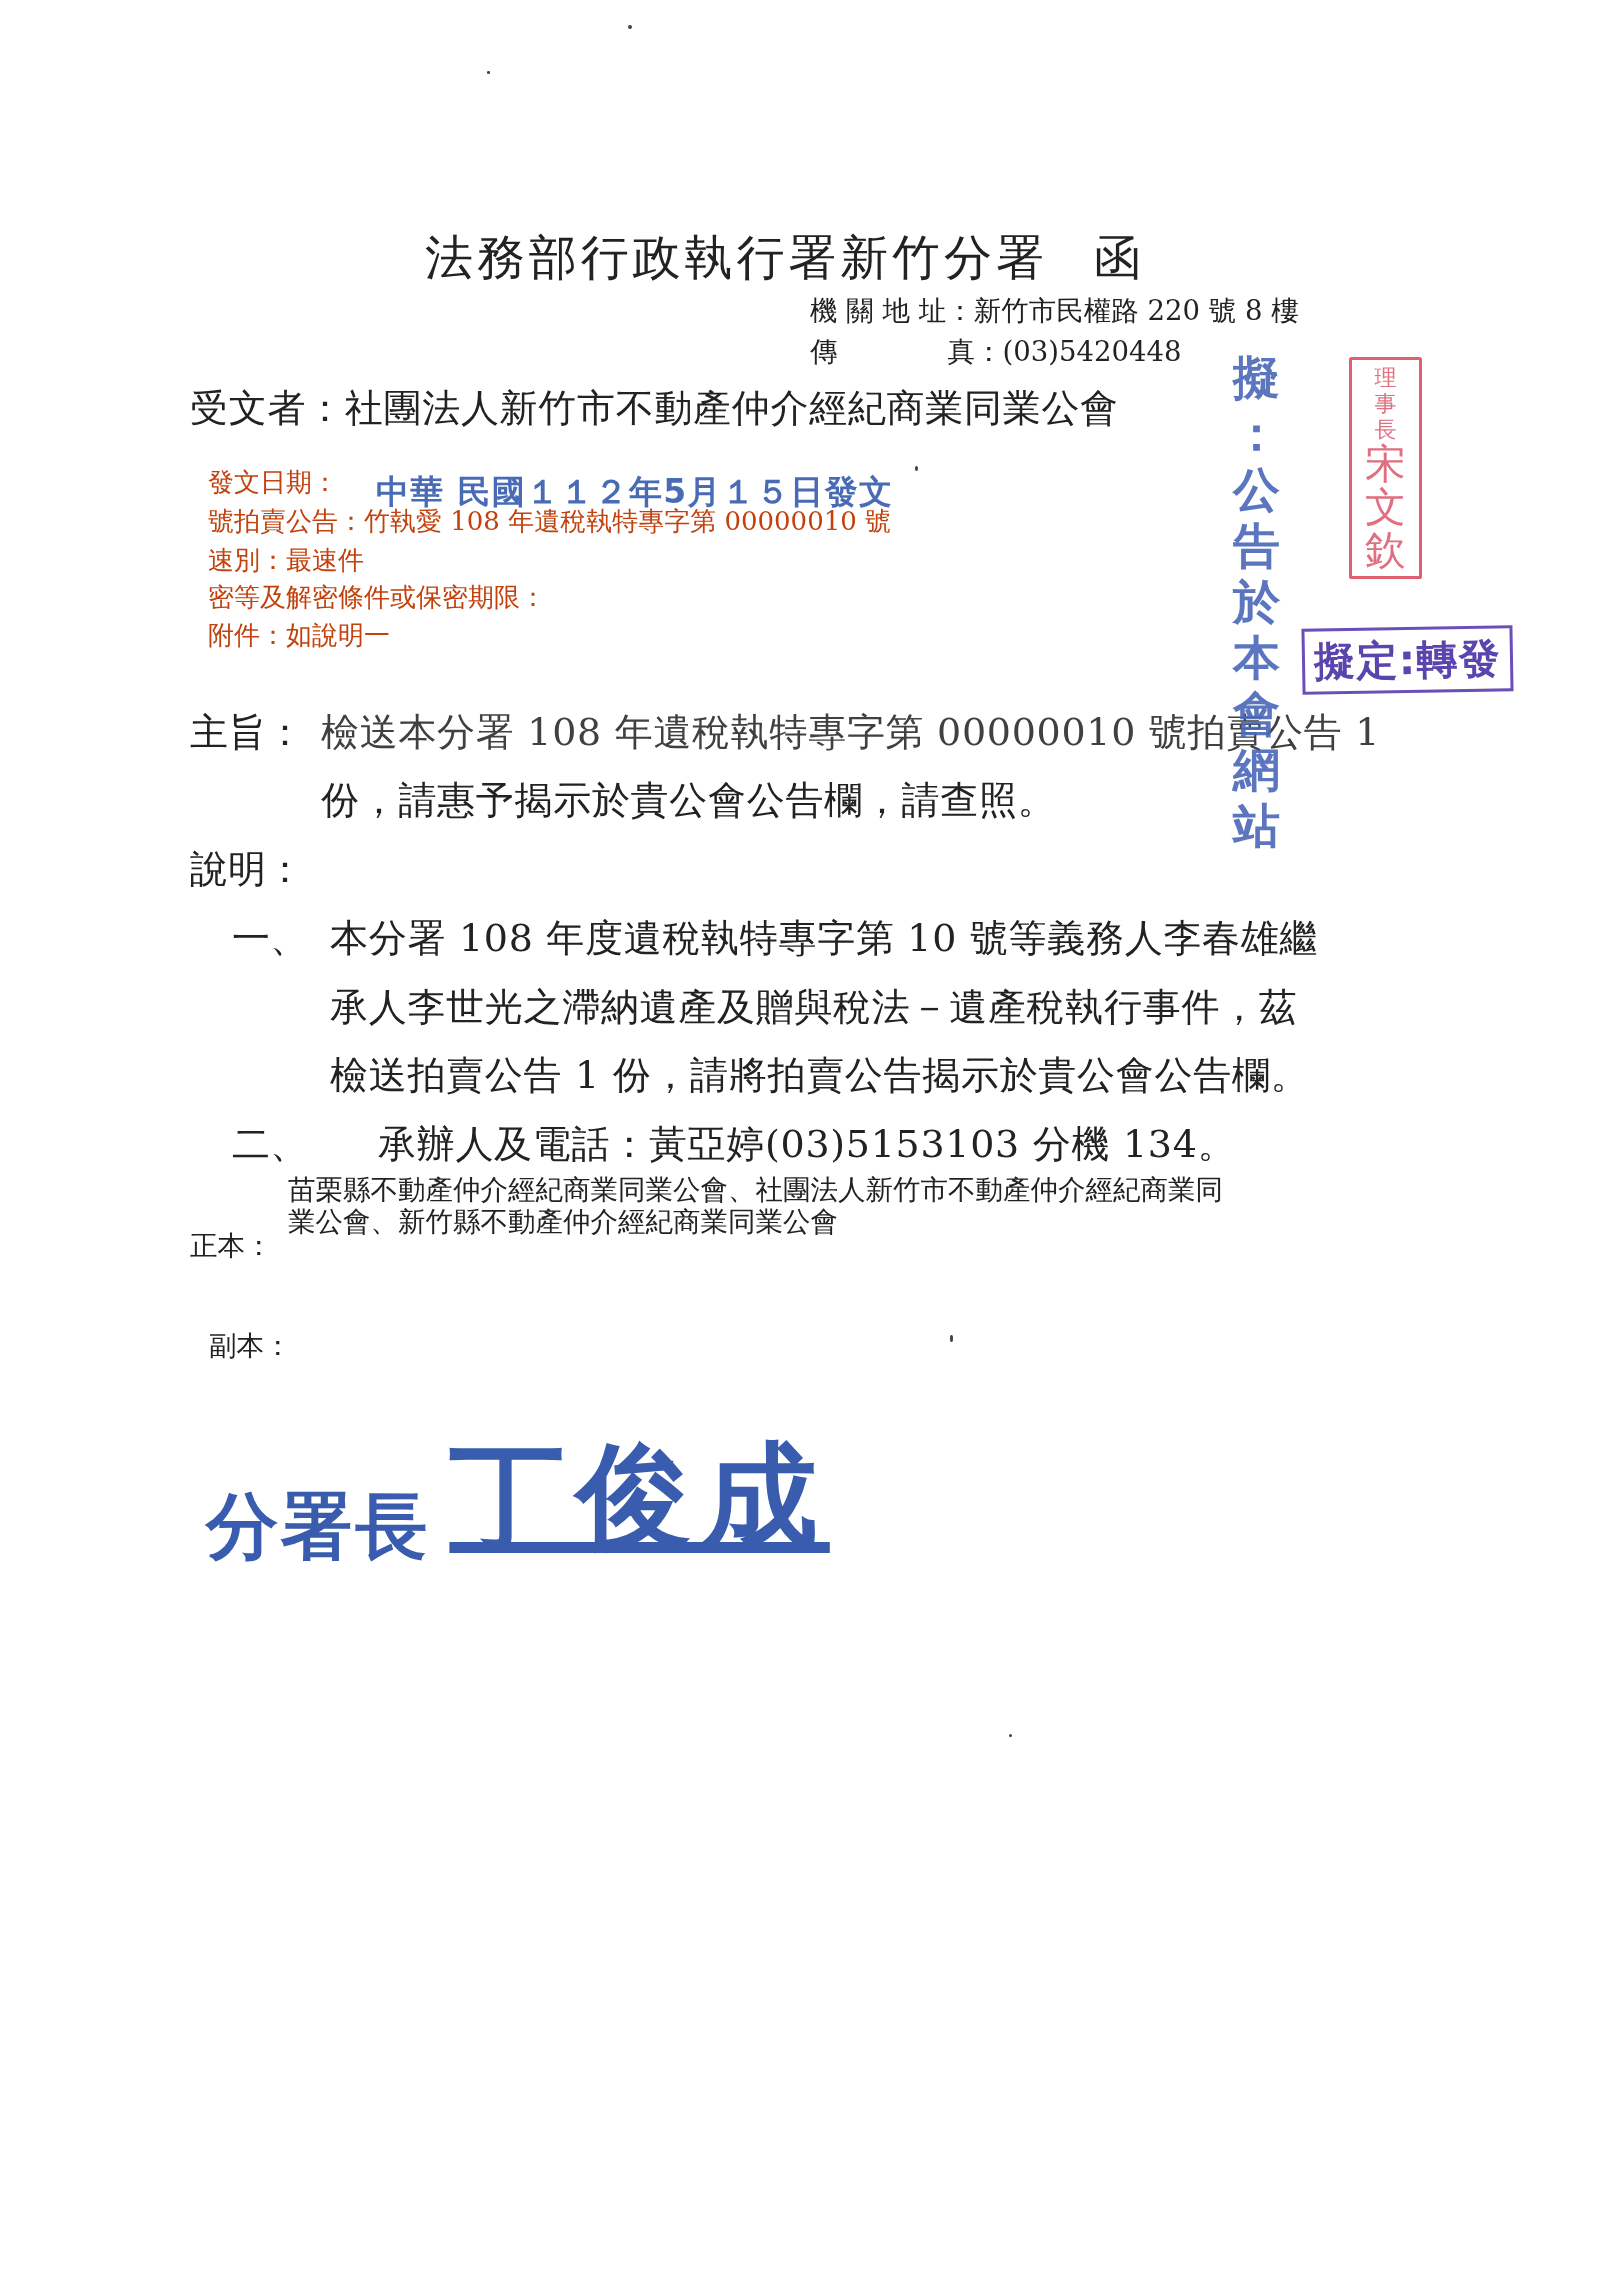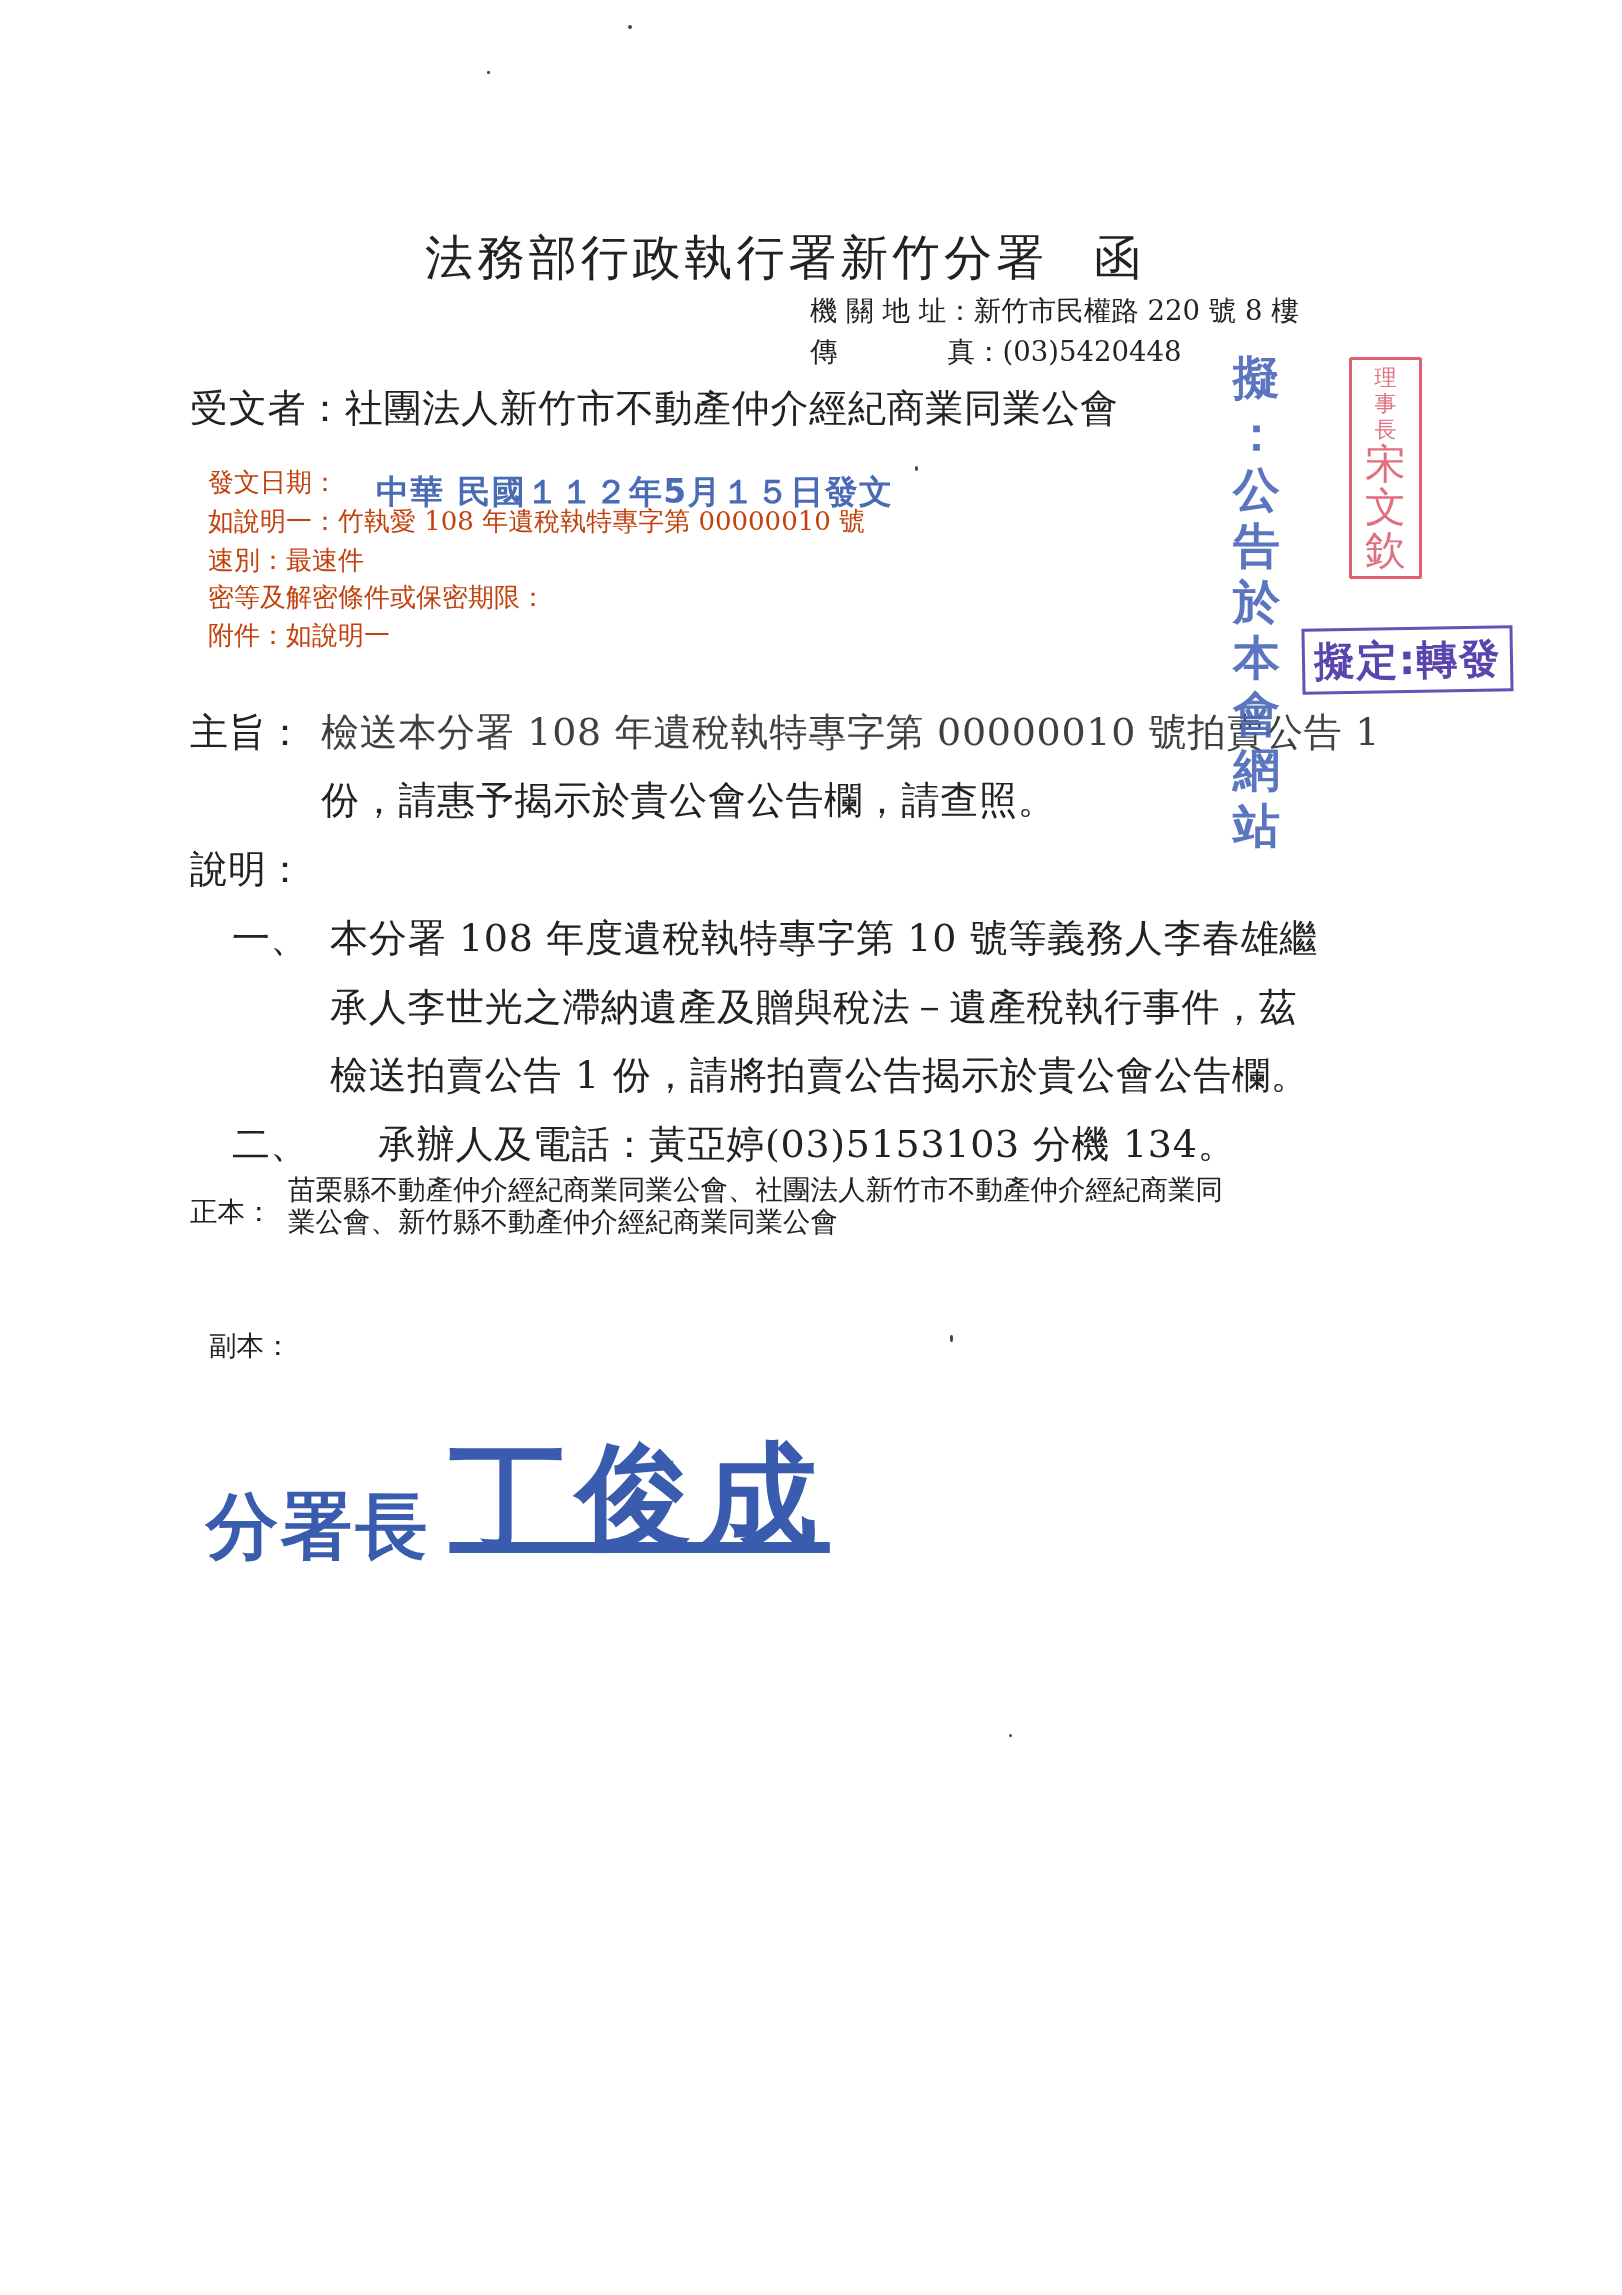--- a/index.html
+++ b/index.html
@@ -43,21 +43,21 @@
   .item-num { font-size: 38px; color: #222; }
   .item-text { font-size: 38px; color: #222; letter-spacing: 0.7px; }
   .item1-num { left: 232px; top: 913px; }
   .item1-l1 { left: 330px; top: 913px; }
   .item1-l2 { left: 330px; top: 982px; }
   .item1-l3 { left: 330px; top: 1050px; }
   .item2-num { left: 232px; top: 1119px; }
   .item2-l1 { left: 330px; top: 1119px; margin-left: 48px; }
 
   .cc { font-size: 27.5px; color: #222; }
-  .cc-label { left: 190px; top: 1194px; }
+  .cc-label { left: 190px; top: 1228px; }
   .cc-l1 { left: 288px; top: 1172px; }
   .cc-l2 { left: 288px; top: 1204px; }
   .copy-label { left: 190px; top: 1328px; margin-left: 19px; }
 
   .signature {
     left: 206px; top: 1420px;
     color: #3a5cae;
     font-family: "DejaVu Sans", "Liberation Sans", sans-serif;
   }
   .sig-title { font-size: 72px; font-weight: bold; vertical-align: bottom; letter-spacing: 2.6px; }
@@ -124,21 +124,21 @@
 
 <div class="abs recipient">
   <span>受文者：</span><span>社團法人新竹市不動產仲介經紀商業同業公會</span>
 </div>
 
 <div class="abs meta meta-date">
   <span>發文日期：</span>
 </div>
 <div class="abs date-stamp">中華 民國１１２年5月１５日發文</div>
 <div class="abs meta meta-ref">
-  <span>如說明一：</span><span>竹執愛 108 年遺稅執特專字第 00000010 號</span>
+  <span>號拍賣公告：</span><span>竹執愛 108 年遺稅執特專字第 00000010 號</span>
 </div>
 <div class="abs meta meta-speed">
   <span>速別：</span><span>最速件</span>
 </div>
 <div class="abs meta meta-secret">
   <span>密等及解密條件或保密期限：</span><span></span>
 </div>
 <div class="abs meta meta-attach">
   <span>附件：</span><span>如說明一</span>
 </div>

